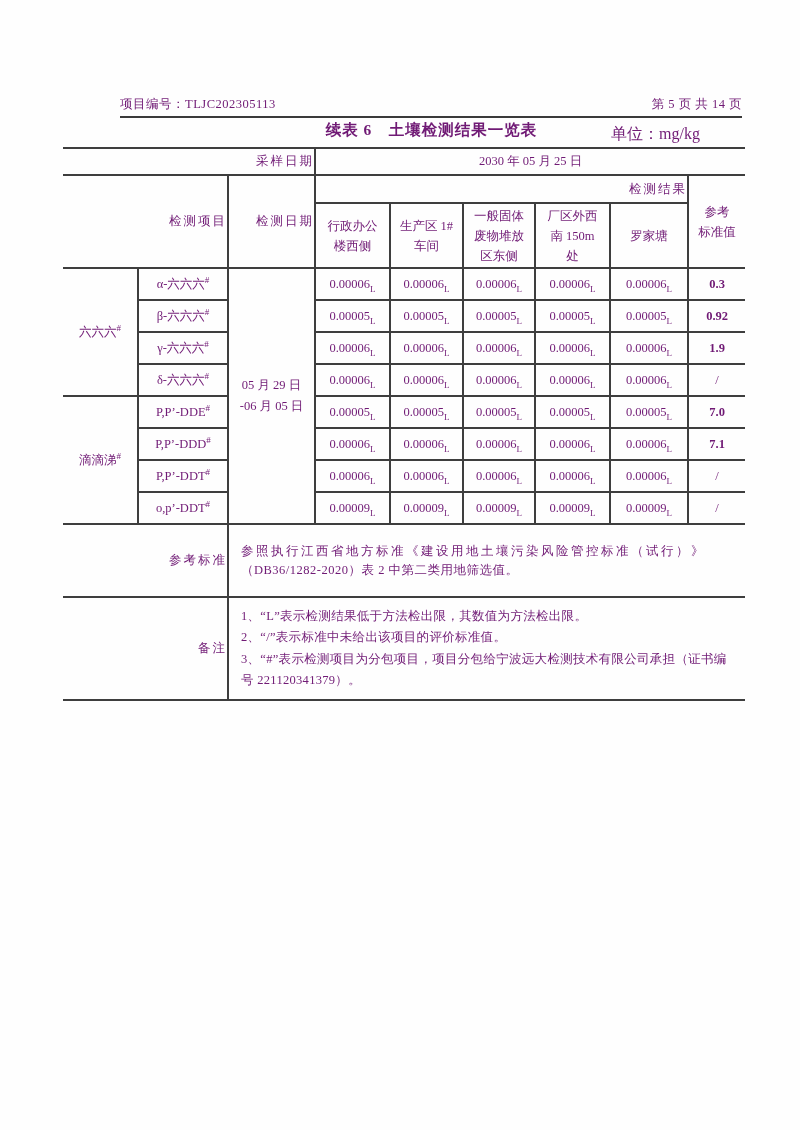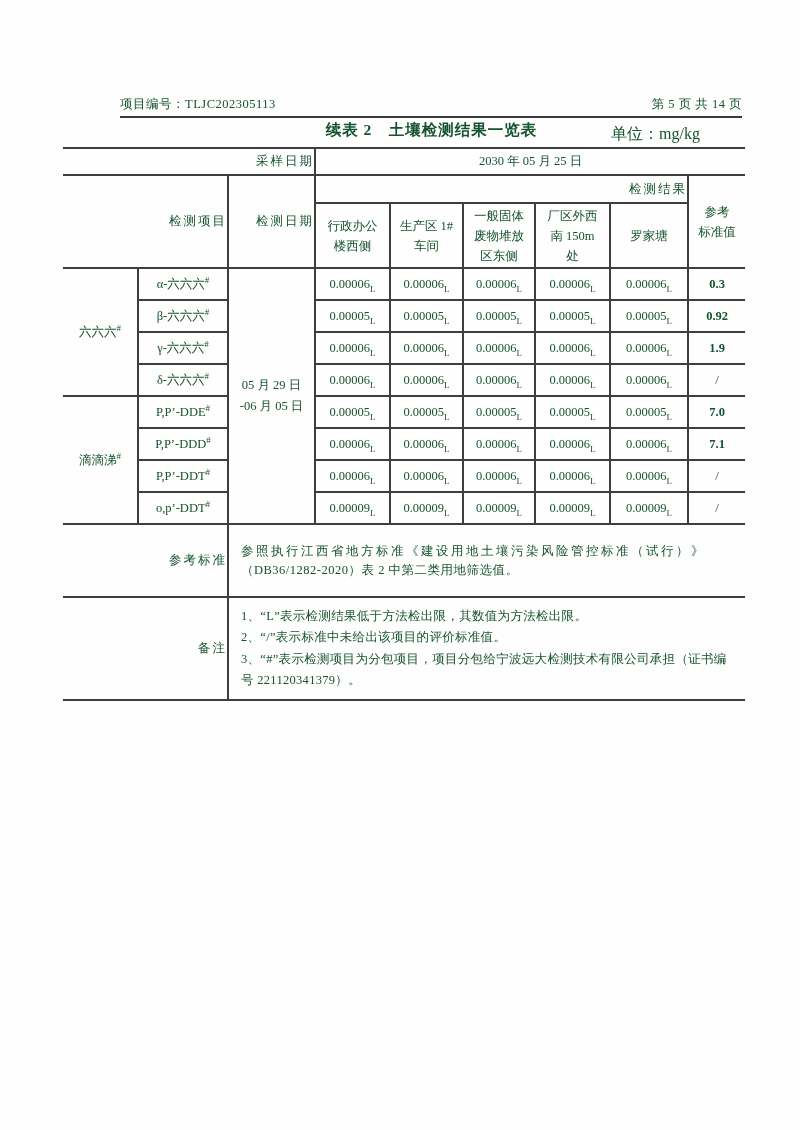--- a/index.html
+++ b/index.html
@@ -2,21 +2,21 @@
 <html><head>
 <meta charset="utf-8">
 <style>
   html,body { margin:0; padding:0; background:#e8e8e8; }
   .page {
     position: relative;
     width: 800px; height: 1130px;
     margin: 0 auto;
     background: #fefefe;
     font-family: "Liberation Serif", "DejaVu Serif", serif;
-    color: #14532d;
+    color: #701a75;
     overflow: hidden;
   }
   
   .doc-header {
     position: absolute; top: 96px; left: 120px; width: 622px;
     display: flex; justify-content: space-between; align-items: flex-end;
     font-size: 12.5px; letter-spacing: 0.5px;
     border-bottom: 2px solid #3a3a3a;
     padding-bottom: 3px;
   }
@@ -66,21 +66,21 @@
 <body>
 
 <div class="page">
 
   <div class="doc-header">
     <span>项目编号：TLJC202305113</span>
     <span>第 5 页 共 14 页</span>
   </div>
 
   <div class="caption-row">
-    <div class="table-title">续表 2　土壤检测结果一览表</div>
+    <div class="table-title">续表 6　土壤检测结果一览表</div>
     <div class="unit-label">单位：mg/kg</div>
   </div>
 
   <table class="results">
     <colgroup>
       <col style="width:75px">
         <col style="width:90px">
         <col style="width:87px">
       <col style="width:75px">
         <col style="width:73px">

